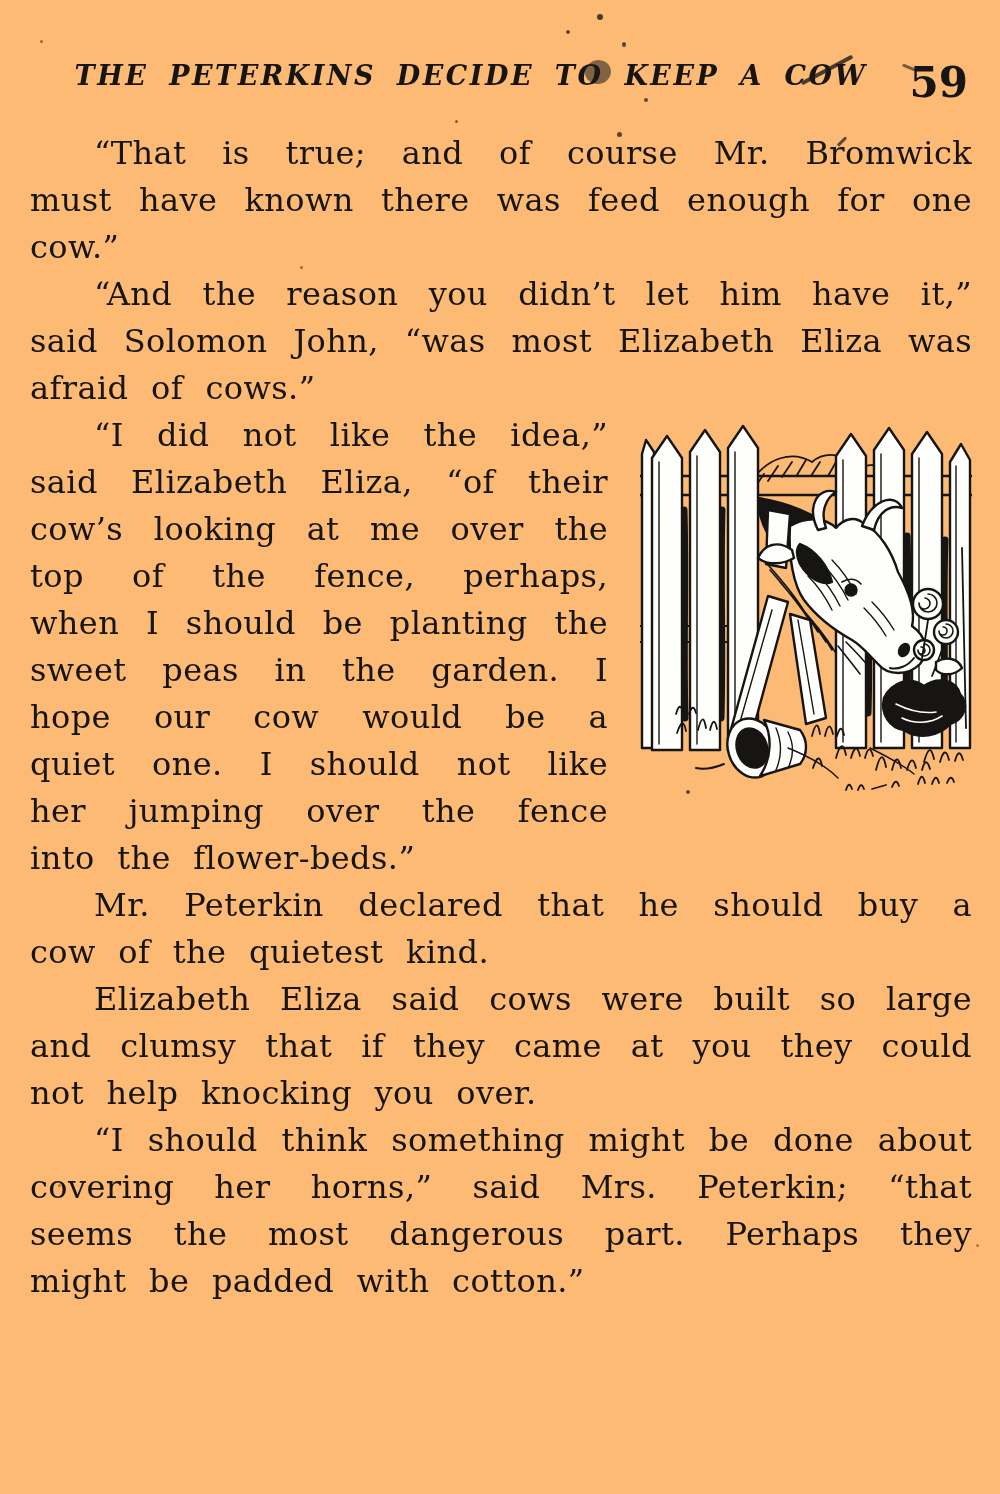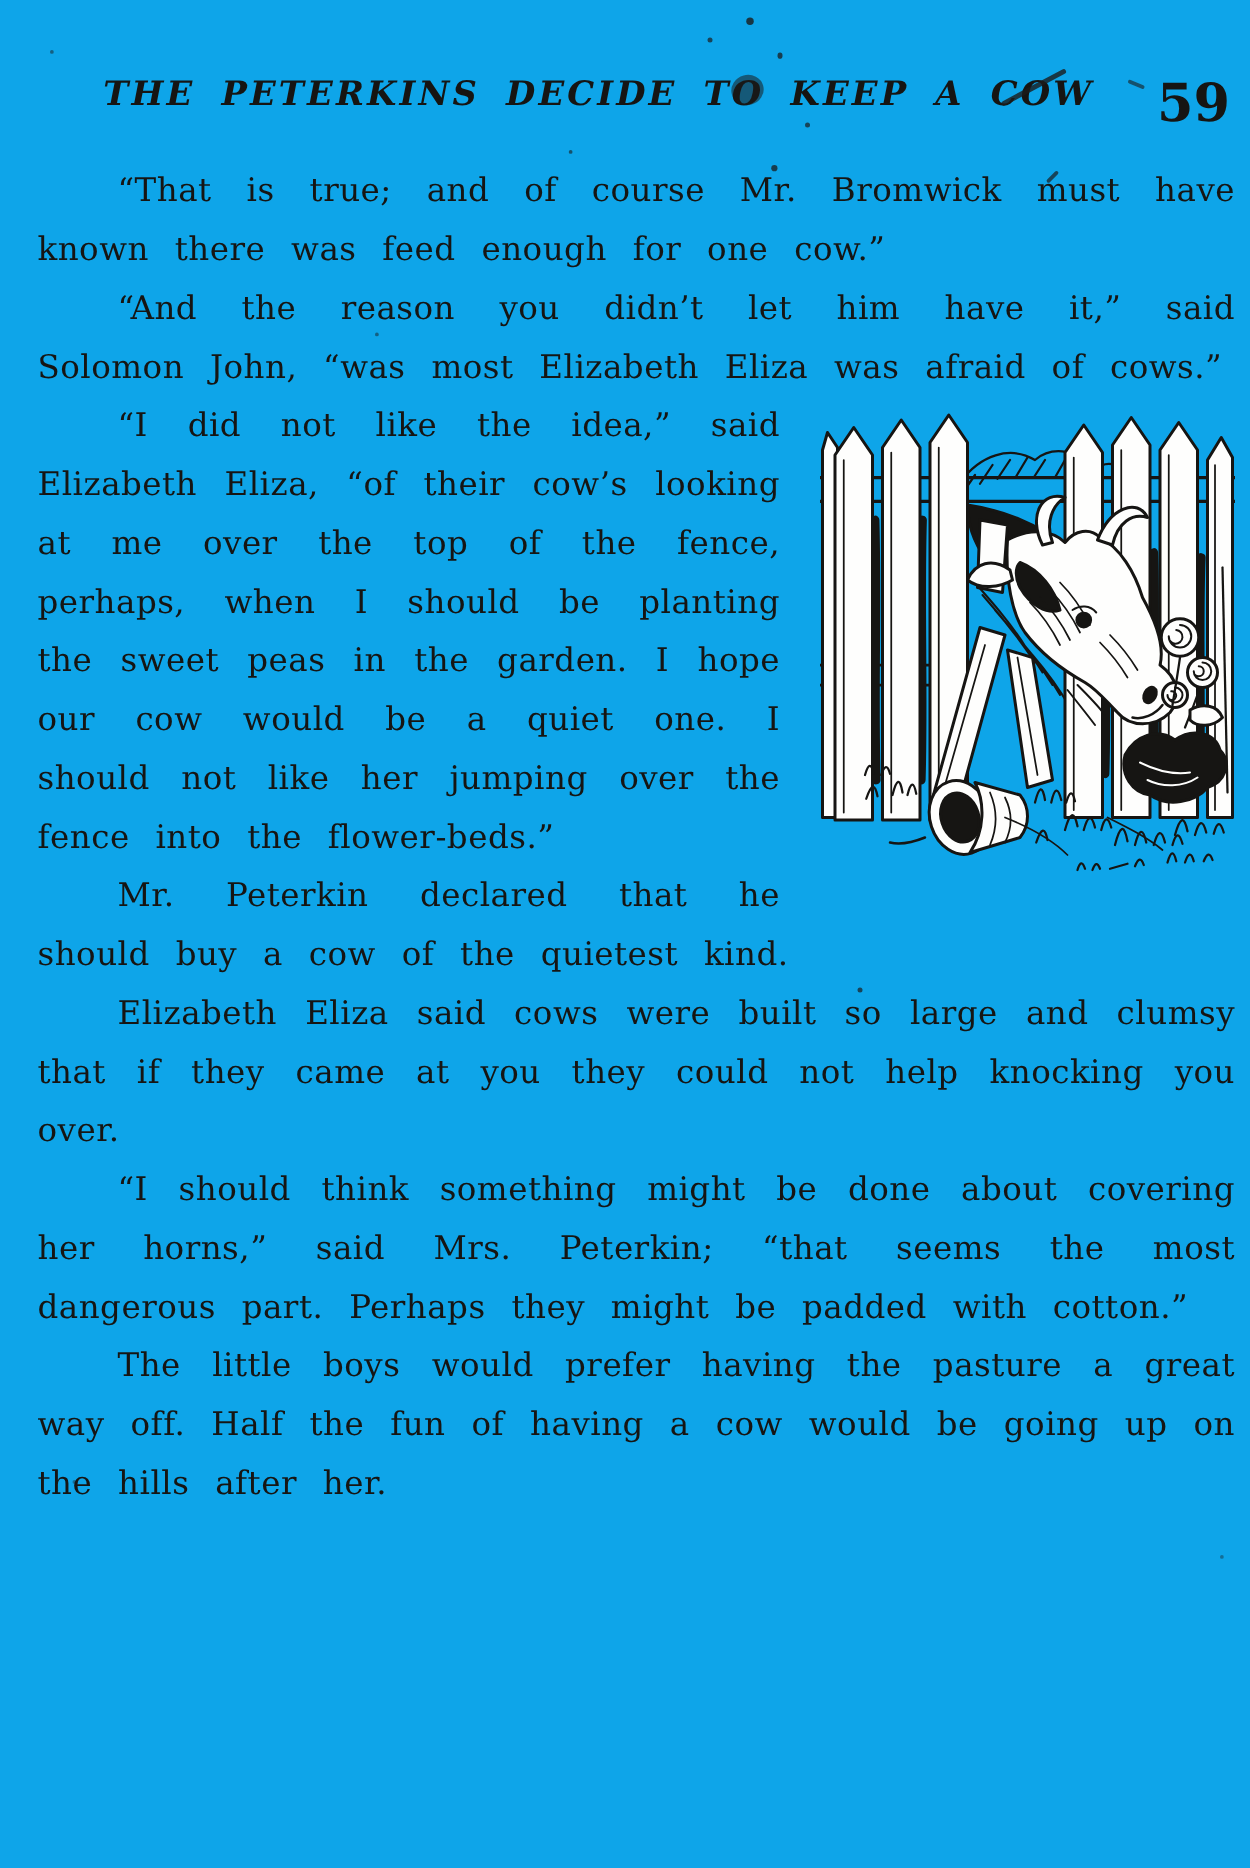--- a/index.html
+++ b/index.html
@@ -1,24 +1,24 @@
 <!DOCTYPE html>
 <html><head>
 <meta charset="utf-8">
 <style>
   html,body { margin:0; padding:0; background:#ffffff; }
   .page {
     position:relative;
     width:1000px; height:1494px;
-    background:#0ea5e9;
+    background:#fdba74;
     font-family:"DejaVu Serif", serif;
     color:#161513;
     overflow:hidden;
     box-sizing:border-box;
-    padding:56px 12px 0 30px;
+    padding:56px 28px 0 30px;
   }
   .running-header {
     position:relative;
     height:44px;
     margin-top:4px;
   }
   .running-title {
     display:block;
     text-align:center;
     font-style:italic;
@@ -30,21 +30,21 @@
   }
   .page-number {
     position:absolute;
     right:4px; top:-2px;
     font-weight:bold;
     font-size:42px;
     letter-spacing:0;
   }
   article {
     margin-top:26px;
-    font-size:26px;
+    font-size:32px;
     line-height:47px;
     text-align:justify;
     word-spacing:12px;
     letter-spacing:0.4px;
   }
   article p { margin:0; text-indent:64px; }
   figure.illustration {
     float:right;
     width:332px; height:394px;
     margin:6px 0 6px 32px;
@@ -188,21 +188,20 @@
           </g>
 
         </g>
       </svg>
     </figure>
 
     <p>“I did not like the idea,” said Elizabeth Eliza, “of their cow’s looking at me over the top of the fence, perhaps, when I should be planting the sweet peas in the garden. I hope our cow would be a quiet one. I should not like her jumping over the fence into the flower-beds.”</p>
     <p class="after-figure">Mr. Peterkin declared that he should buy a cow of the quietest kind.</p>
     <p>Elizabeth Eliza said cows were built so large and clumsy that if they came at you they could not help knocking you over.</p>
     <p>“I should think something might be done about covering her horns,” said Mrs. Peterkin; “that seems the most dangerous part. Perhaps they might be padded with cotton.”</p>
-    <p>The little boys would prefer having the pasture a great way off. Half the fun of having a cow would be going up on the hills after her.</p>
   </article>
 
   <div>
     <span class="streak" style="left:585px; top:60px; width:26px; height:24px; border-radius:50%; opacity:.55; transform:rotate(-15deg);"></span>
     <span class="streak" style="left:798px; top:68px; width:58px; height:4px; opacity:.8; transform:rotate(-28deg);"></span>
     <span class="streak" style="left:836px; top:140px; width:12px; height:3px; opacity:.7; transform:rotate(-45deg);"></span>
     <span class="speck" style="left:597px; top:14px; width:6px; height:6px; opacity:.8;"></span>
     <span class="speck" style="left:566px; top:30px; width:4px; height:4px; opacity:.7;"></span>
     <span class="speck" style="left:622px; top:42px; width:4px; height:5px; opacity:.75;"></span>
     <span class="speck" style="left:644px; top:98px; width:4px; height:4px; opacity:.7;"></span>

